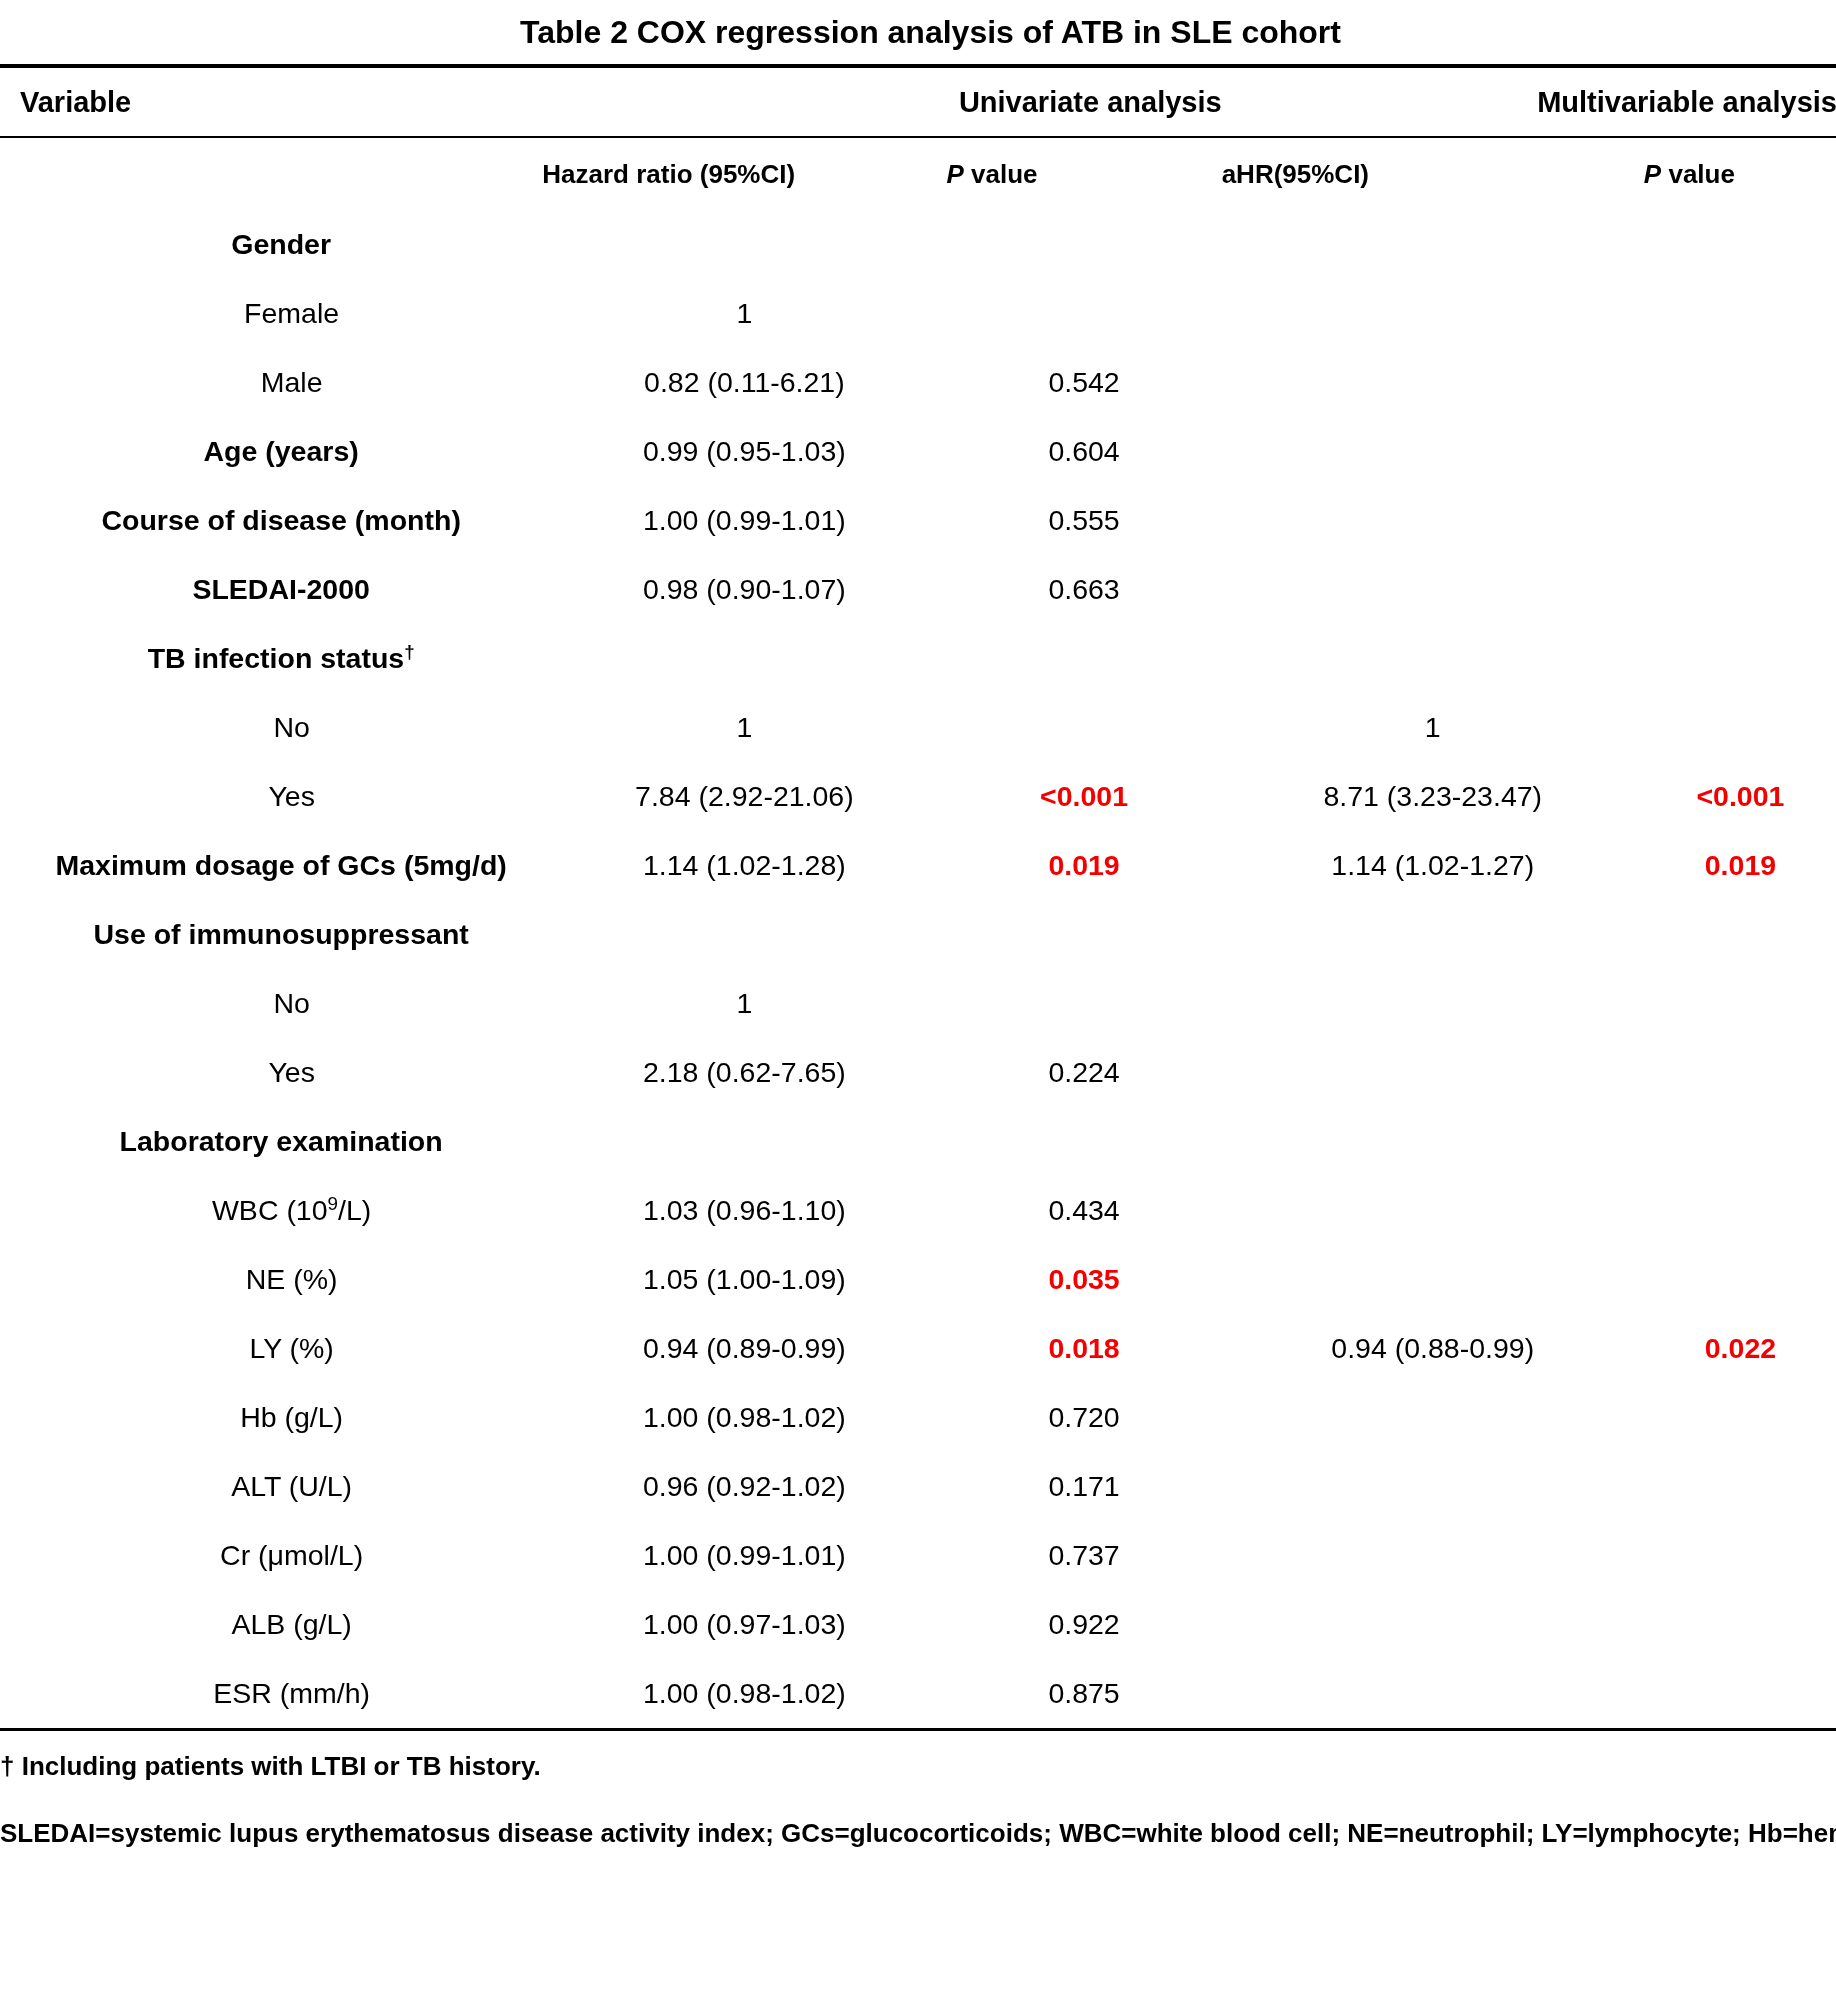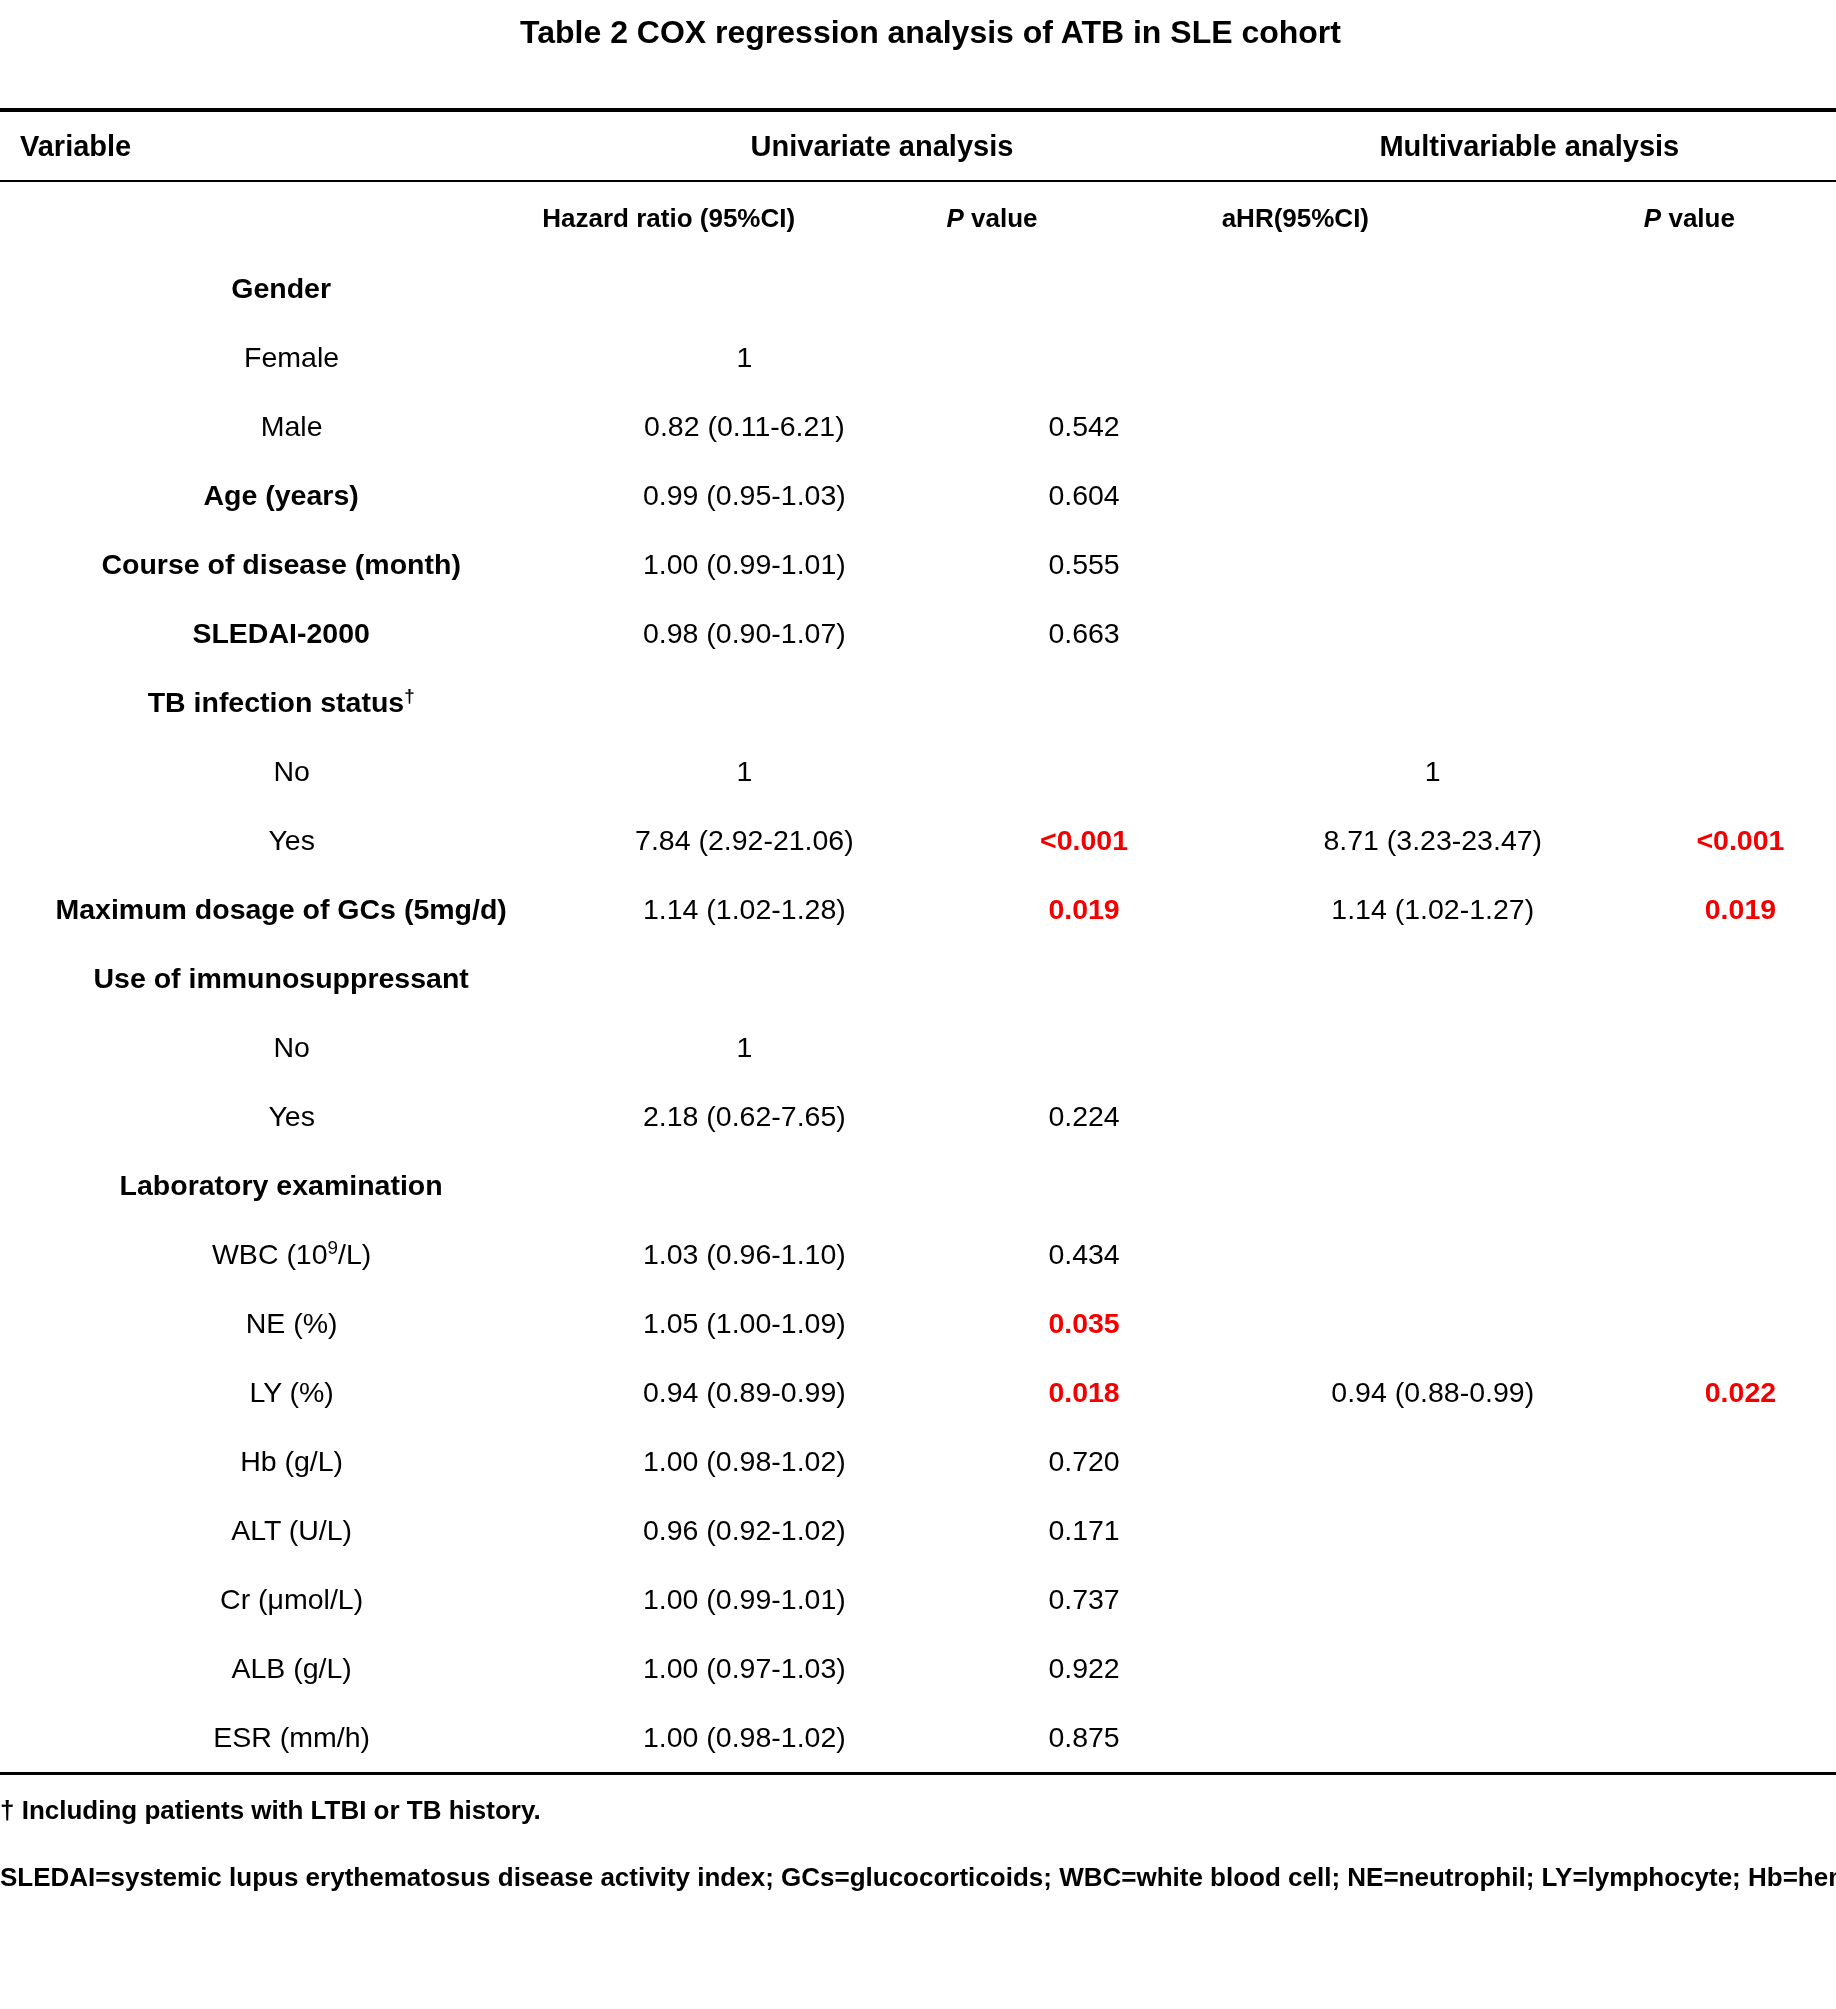--- a/index.html
+++ b/index.html
@@ -25,34 +25,33 @@
     font-weight: 700;
     letter-spacing: 0;
     padding-left: 24px;
   }
   table.cox {
     width: 1837px;
     table-layout: fixed;
     border-collapse: collapse;
     border-top: 4.6px solid #000;
     border-bottom: 3.7px solid #000;
-    margin-top: 44px;
   }
   col.c1 { width: 542px; }
   col.c2 { width: 404px; }
   col.c3 { width: 275px; }
   col.c4 { width: 422px; }
   col.c5 { width: 193px; }
 
   .group-header-row th {
     height: 68px;
     font-size: 29px;
     font-weight: 700;
     border-bottom: 2.8px solid #000;
-    text-align: center;
+    text-align: right;
     vertical-align: middle;
     padding: 0;
   }
   .group-header-row th.var-h {
     text-align: left;
     padding-left: 20px;
   }
   .sub-header-row th {
     height: 72px;
     font-size: 26px;

